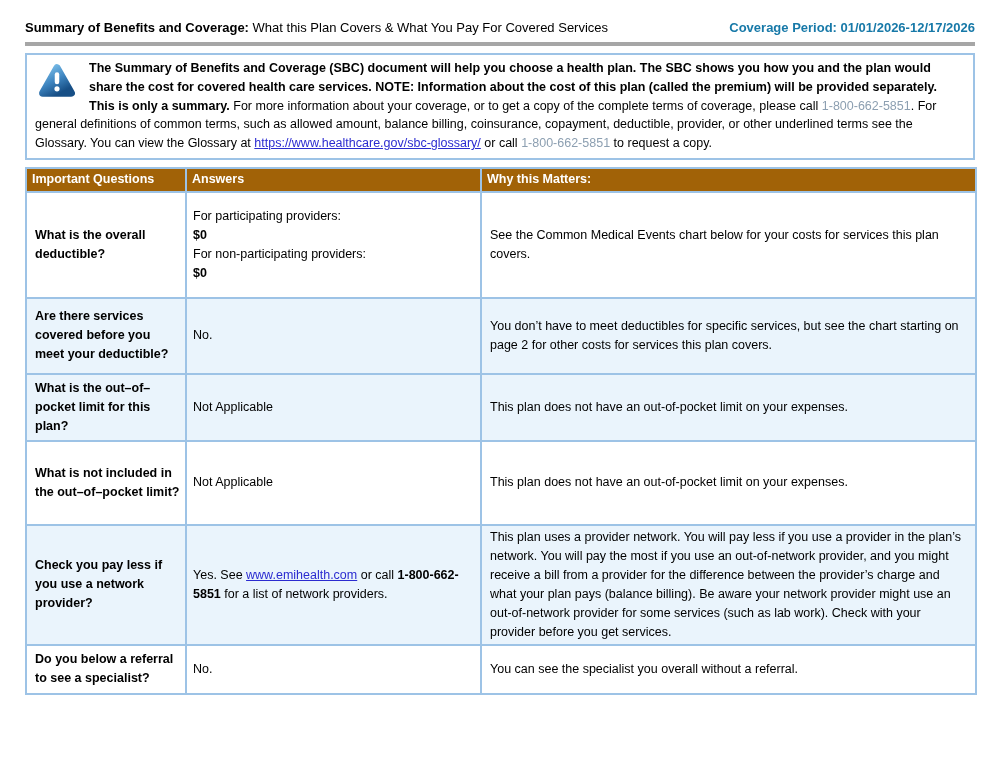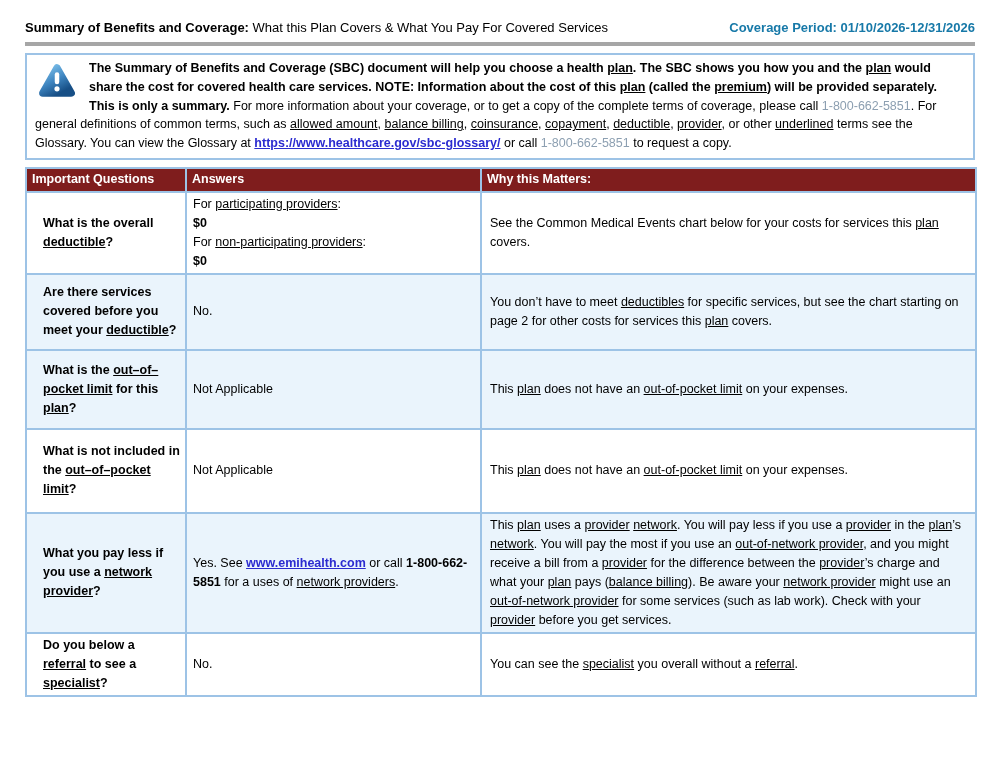--- a/index.html
+++ b/index.html
@@ -4,52 +4,52 @@
 <style>
   html,body{margin:0;padding:0;background:#fff;}
   body{width:1000px;height:773px;font-family:"Liberation Sans",sans-serif;color:#000;font-size:12.5px;overflow:hidden;}
   .page{padding:18px 25px 0 25px;}
 
   
   .hdr{display:flex;justify-content:space-between;align-items:flex-end;font-size:13px;line-height:19px;}
   .hdr-left{max-width:620px;}
   .hdr-right{text-align:right;white-space:nowrap;}
   .b{font-weight:bold;}
-  .u{text-decoration:underline;}
+  .u{}
   .tealb{color:#1779A8;font-weight:bold;}
-  .lnk{color:#2B2BD0;font-weight:bold;text-decoration:underline;cursor:pointer;text-align:center;}
+  .lnk{color:#2B2BD0;font-weight:normal;text-decoration:underline;cursor:pointer;text-align:center;}
   .ph{color:#8C9FB1;}
   .phb{font-weight:bold;}
   .divider{height:4px;background:#A6A6A6;margin:5px 0 7px 0;}
 
   
   .notice{border:2px solid #9DC3E6;padding:4px 8px 5px 8px;line-height:18.8px;font-size:12.5px;}
   .notice p{margin:0;}
   .warn-icon{float:left;width:40px;height:37px;margin:3px 12px 2px 2px;}
 
   
   table.sbc{border-collapse:collapse;width:950px;table-layout:fixed;margin-top:7px;}
   table.sbc th,table.sbc td{border:2px solid #9DC3E6;vertical-align:middle;line-height:19px;font-size:12.5px;}
-  table.sbc th{background:#7f1d1d;color:#fff;text-align:left;font-weight:bold;padding:1px 5px;height:20px;}
-  td.q{font-weight:bold;padding:2px 4px 2px 16px;}
-  td.a{padding:2px 6px;margin-left:36px;}
+  table.sbc th{background:#a16207;color:#fff;text-align:left;font-weight:bold;padding:1px 5px;height:20px;}
+  td.q{font-weight:bold;padding:2px 4px 2px 8px;}
+  td.a{padding:14px 6px;margin-left:36px;}
   td.w{padding:2px 8px;margin-left:16px;}
   tr.alt td{background:#EAF4FC;}
 </style>
 </head>
 <body>
 
 <div class="page">
 
   <div class="hdr">
     <div class="hdr-left">
       <div><span class="b">Summary of Benefits and Coverage:</span><span> What this Plan Covers &amp; What You Pay For Covered Services</span></div>
     </div>
     <div class="hdr-right">
-      <div><span class="tealb">Coverage Period: 01/10/2026-12/31/2026</span></div>
+      <div><span class="tealb">Coverage Period: 01/01/2026-12/17/2026</span></div>
     </div>
   </div>
 
   <div class="divider"></div>
 
   <div class="notice">
     <svg class="warn-icon" viewBox="0 0 48 44" aria-hidden="true">
       <defs>
         <linearGradient id="wg" x1="0" y1="0" x2="0.6" y2="1">
           <stop offset="0" stop-color="#7FC2EC"></stop>
@@ -82,33 +82,33 @@
       <tr style="height:76px">
         <td class="q"><span class="b">What is the overall </span><span class="b u">deductible</span><span class="b">?</span></td>
         <td class="a"><span>For </span><span class="u">participating providers</span><span>:</span><br><span class="b">$0</span><br><span>For </span><span class="u">non-participating providers</span><span>:</span><br><span class="b">$0</span></td>
         <td class="w"><span>See the Common Medical Events chart below for your costs for services this </span><span class="u">plan</span><span> covers.</span></td>
       </tr>
       <tr class="alt" style="height:76px">
         <td class="q"><span class="b">Are there services covered before you meet your </span><span class="b u">deductible</span><span class="b">?</span></td>
         <td class="a"><span>No.</span></td>
         <td class="w"><span>You don’t have to meet </span><span class="u">deductibles</span><span> for specific services, but see the chart starting on page 2 for other costs for services this </span><span class="u">plan</span><span> covers.</span></td>
       </tr>
-      <tr class="alt" style="height:79px">
+      <tr class="alt" style="height:67px">
         <td class="q"><span class="b">What is the </span><span class="b u">out–of–pocket limit</span><span class="b"> for this </span><span class="b u">plan</span><span class="b">?</span></td>
         <td class="a"><span>Not Applicable</span></td>
         <td class="w"><span>This </span><span class="u">plan</span><span> does not have an </span><span class="u">out-of-pocket limit</span><span> on your expenses.</span></td>
       </tr>
       <tr style="height:84px">
         <td class="q"><span class="b">What is not included in the </span><span class="b u">out–of–pocket limit</span><span class="b">?</span></td>
         <td class="a"><span>Not Applicable</span></td>
         <td class="w"><span>This </span><span class="u">plan</span><span> does not have an </span><span class="u">out-of-pocket limit</span><span> on your expenses.</span></td>
       </tr>
       <tr class="alt" style="height:114px">
-        <td class="q"><span class="b">What you pay less if you use a </span><span class="b u">network provider</span><span class="b">?</span></td>
-        <td class="a"><span>Yes. See </span><span class="lnk">www.emihealth.com</span><span> or call </span><span class="phb">1-800-662-5851</span><span> for a uses of </span><span class="u">network providers</span><span>.</span></td>
+        <td class="q"><span class="b">Check you pay less if you use a </span><span class="b u">network provider</span><span class="b">?</span></td>
+        <td class="a"><span>Yes. See </span><span class="lnk">www.emihealth.com</span><span> or call </span><span class="phb">1-800-662-5851</span><span> for a list of </span><span class="u">network providers</span><span>.</span></td>
         <td class="w"><span>This </span><span class="u">plan</span><span> uses a </span><span class="u">provider</span><span> </span><span class="u">network</span><span>.  You will pay less if you use a </span><span class="u">provider</span><span> in the </span><span class="u">plan</span><span>’s </span><span class="u">network</span><span>.  You will pay the most if you use an </span><span class="u">out-of-network provider</span><span>, and you might receive a bill from a </span><span class="u">provider</span><span> for the difference between the </span><span class="u">provider</span><span>’s charge and what your </span><span class="u">plan</span><span> pays (</span><span class="u">balance billing</span><span>). Be aware your </span><span class="u">network provider</span><span> might use an </span><span class="u">out-of-network provider</span><span> for some services (such as lab work).  Check with your </span><span class="u">provider</span><span> before you get services.</span></td>
       </tr>
       <tr style="height:41px">
         <td class="q"><span class="b">Do you below a </span><span class="b u">referral</span><span class="b"> to see a </span><span class="b u">specialist</span><span class="b">?</span></td>
         <td class="a"><span>No.</span></td>
         <td class="w"><span>You can see the </span><span class="u">specialist</span><span> you overall without a </span><span class="u">referral</span><span>.</span></td>
       </tr>
     </tbody>
   </table>
 

